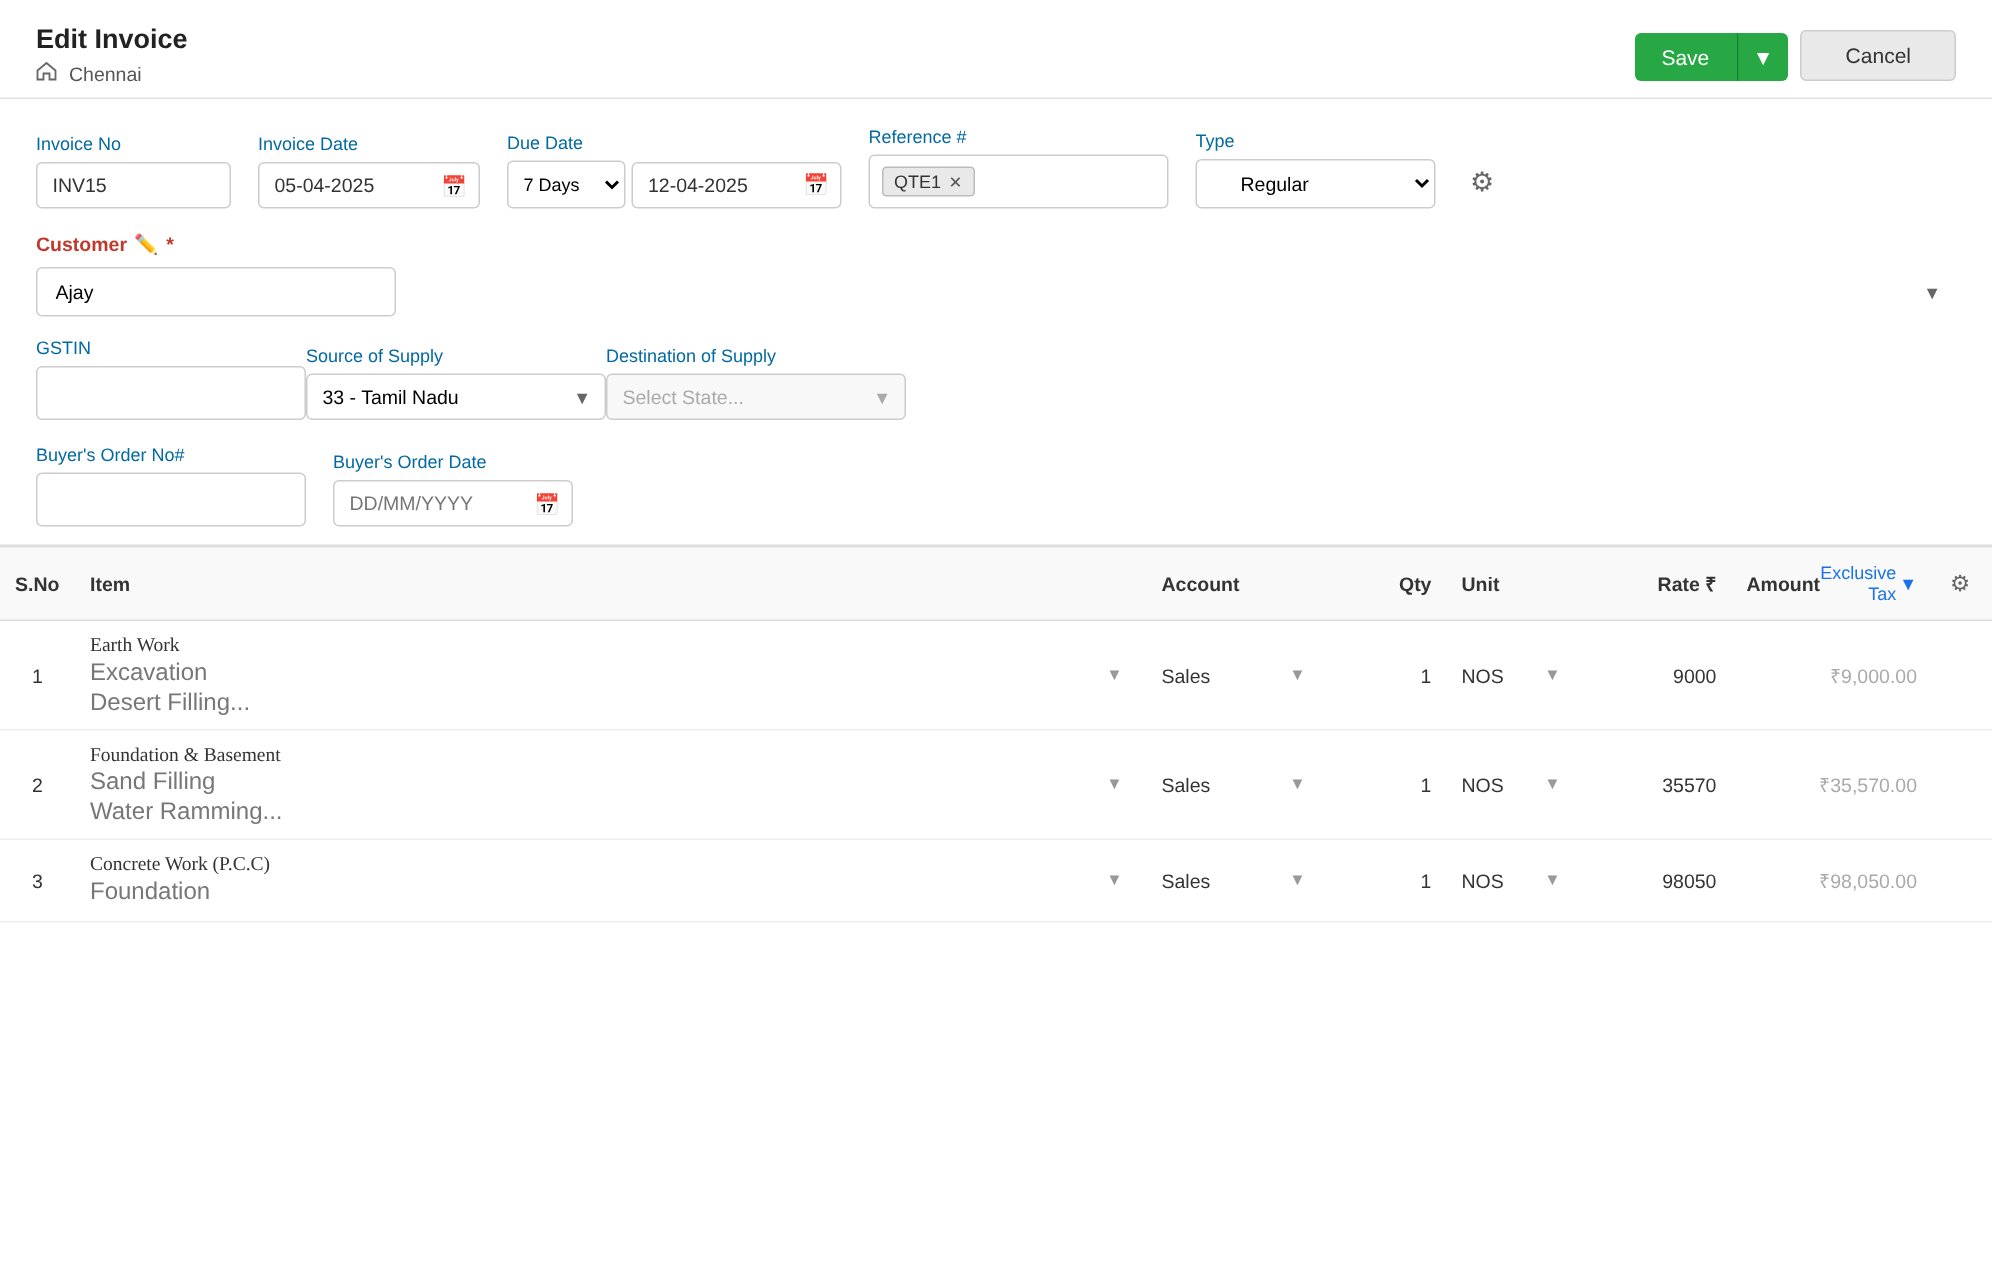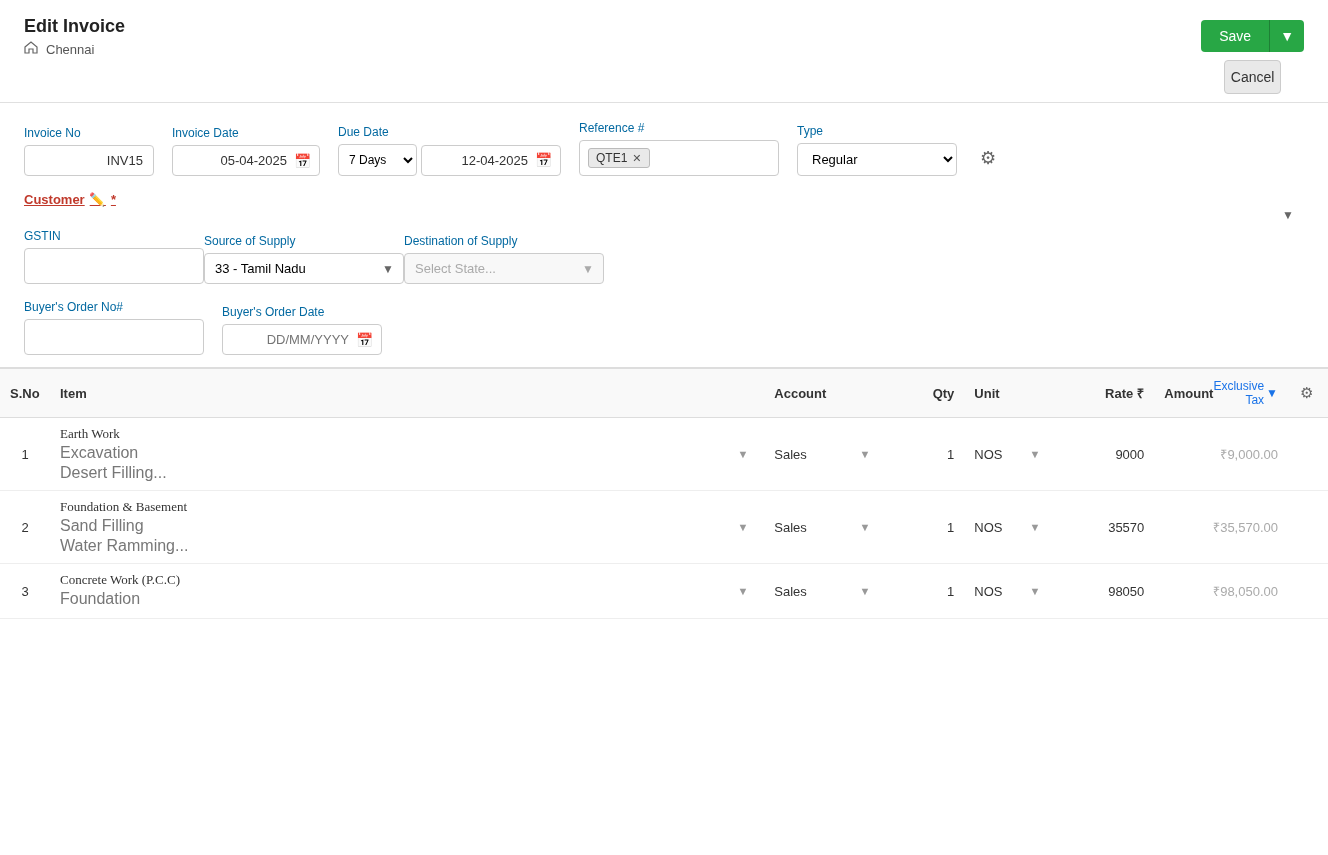--- a/index.html
+++ b/index.html
@@ -35,24 +35,23 @@
       color: #555;
       font-size: 13px;
       gap: 5px;
     }
     .header-location span {
       color: #555;
       font-weight: 500;
     }
     .header-actions {
       display: flex;
-      align-items: center;
+      align-items: flex-end;
       gap: 8px;
       margin-top: 4px;
-      flex-direction: column;
     }
     .btn-save {
       background: #28a745;
       color: #fff;
       border: none;
       border-radius: 4px 0 0 4px;
       padding: 8px 18px;
       font-size: 14px;
       cursor: pointer;
       font-weight: 500;
@@ -65,21 +64,21 @@
       border-radius: 0 4px 4px 0;
       padding: 8px 10px;
       font-size: 14px;
       cursor: pointer;
     }
     .btn-cancel {
       background: #e9e9e9;
       color: #333;
       border: 1px solid #ccc;
       border-radius: 4px;
-      padding: 8px 6px;
+      padding: 8px 29px;
       font-size: 14px;
       cursor: pointer;
     }
     .save-btn-group {
       display: flex;
     }
     
     .form-area {
       padding: 18px 24px 0 24px;
     }
@@ -101,21 +100,20 @@
       font-weight: 500;
     }
     .form-input {
       border: 1px solid #ccc;
       border-radius: 4px;
       padding: 7px 10px;
       font-size: 13px;
       background: #fff;
       color: #333;
       outline: none;
-      text-align: right;
     }
     .input-with-icon {
       position: relative;
       display: flex;
       align-items: center;
     }
     .input-with-icon input {
       padding-right: 32px;
     }
     .calendar-icon {
@@ -162,21 +160,21 @@
       background: #fff;
       display: flex;
       align-items: center;
       min-width: 200px;
       min-height: 36px;
       flex-wrap: wrap;
     }
     .type-select {
       border: 1px solid #ccc;
       border-radius: 4px;
-      padding: 7px 10px;
+      padding: 7px 25px;
       font-size: 13px;
       background: #fff;
       cursor: pointer;
       outline: none;
       min-width: 160px;
     }
     .gear-icon-btn {
       background: none;
       border: none;
       cursor: pointer;
@@ -186,21 +184,20 @@
     }
     
     .customer-label {
       font-size: 13px;
       font-weight: 600;
       color: #c0392b;
       display: flex;
       align-items: center;
       gap: 5px;
       margin-bottom: 8px;
-      text-decoration: underline;
     }
     .customer-label .edit-icon {
       font-size: 13px;
       cursor: pointer;
     }
     .customer-label .required-star {
       color: #c0392b;
     }
     .customer-select-wrap {
       position: relative;
@@ -480,20 +477,23 @@
       </div>
     </div>
 
     <div style="margin-bottom:14px;">
       <div class="customer-label">
         <span>Customer</span>
         <span class="edit-icon">✏️</span>
         <span class="required-star">*</span>
       </div>
       <div class="customer-select-wrap">
+        <select class="customer-select">
+          <option>Ajay</option>
+        </select>
         <span class="select-chevron">▼</span>
       </div>
     </div>
 
     <div class="gstin-row">
       <div class="form-group">
         <label class="form-label">GSTIN</label>
         <input class="form-input" type="text" value="" style="width: 180px; min-height: 36px;">
       </div>
       <div class="form-group">

